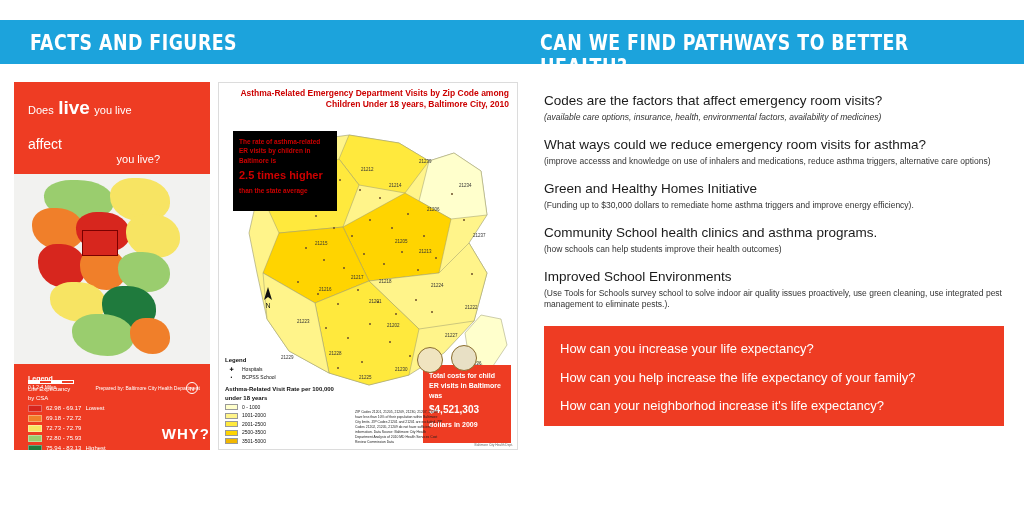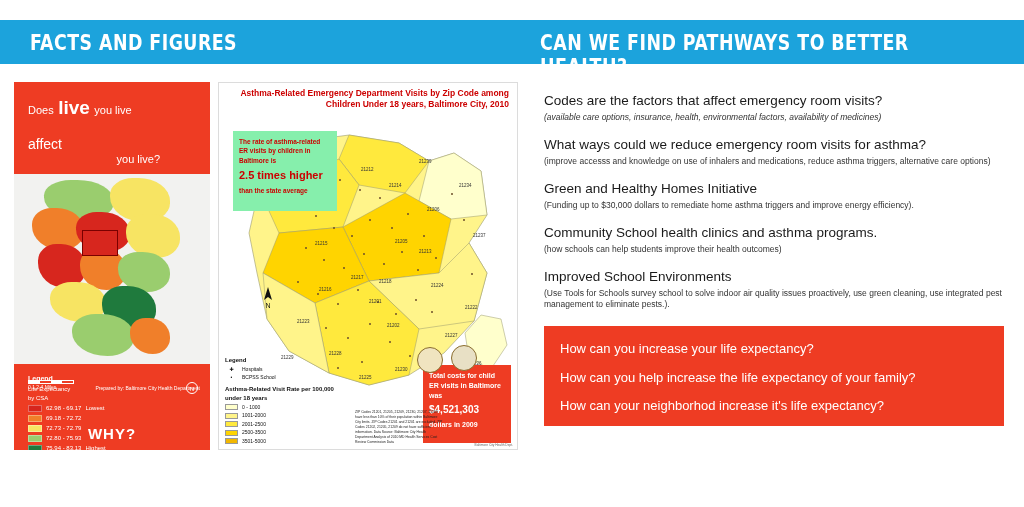--- a/index.html
+++ b/index.html
@@ -53,41 +53,41 @@
   }
   .lc-legend .lg-title { font-weight:bold; font-size:7px; }
   .swatch-row { display:flex; align-items:center; gap:4px; margin-top:1px; }
   .sw { width:14px; height:7px; display:inline-block; border:0.5px solid #ffffff55; }
   .lc-credit {
     position:absolute; right:10px; bottom:58px; font-size:5px; text-align:right; line-height:1.5;
   }
   .lc-scale { position:absolute; left:14px; bottom:60px; font-size:5px; }
   .scalebar { width:46px; height:4px; background:linear-gradient(90deg,#fff 0 25%,#EE3C23 25% 50%,#fff 50% 75%,#EE3C23 75% 100%); border:0.5px solid #fff; }
   .lc-why {
-    position:absolute; left:0; right:0; bottom:8px; text-align:center;
+    position:absolute; left:0; right:0; bottom:8px; text-align:right;
     font-size:15px; font-weight:bold; letter-spacing:1px;
   }
   .northarrow { position:absolute; right:12px; bottom:56px; width:12px; height:12px; border:1px solid #fff; border-radius:50%; font-size:6px; text-align:center; line-height:12px; }
 
   
   .midcard {
     position:absolute; left:218px; top:82px; width:300px; height:368px;
     background:#ffffff; border:1px solid #dcdcdc; overflow:hidden;
   }
   .mid-title {
     color:#CC0000; font-weight:bold; font-size:8.5px; line-height:1.35;
     text-align:right; padding:5px 8px 4px 8px;
   }
   .mid-mapwrap { position:absolute; left:0; top:40px; width:300px; height:290px; background:#ffffff; overflow:hidden; }
   .mapbg { position:absolute; inset:0; }
   .zip { position:absolute; font-size:4.5px; color:#333; }
   .dot { position:absolute; width:2px; height:2px; background:#6d4f2a; border-radius:50%; }
   .callout-pink {
     position:absolute; left:14px; top:8px; width:104px; height:80px;
-    background:#86efac; color:#CC0000; font-weight:bold;
+    background:#000000; color:#CC0000; font-weight:bold;
     font-size:6.5px; line-height:1.45; padding:6px 6px;
   }
   .callout-pink .big { font-size:11px; display:block; margin:3px 0 2px 0; }
   .callout-red {
     position:absolute; right:6px; bottom:6px; width:88px; height:78px;
     background:#EE3C23; color:#ffffff; font-weight:bold;
     font-size:7px; line-height:1.45; padding:6px;
   }
   .callout-red .big { font-size:10px; display:block; margin:2px 0; }
   .mid-legend {

